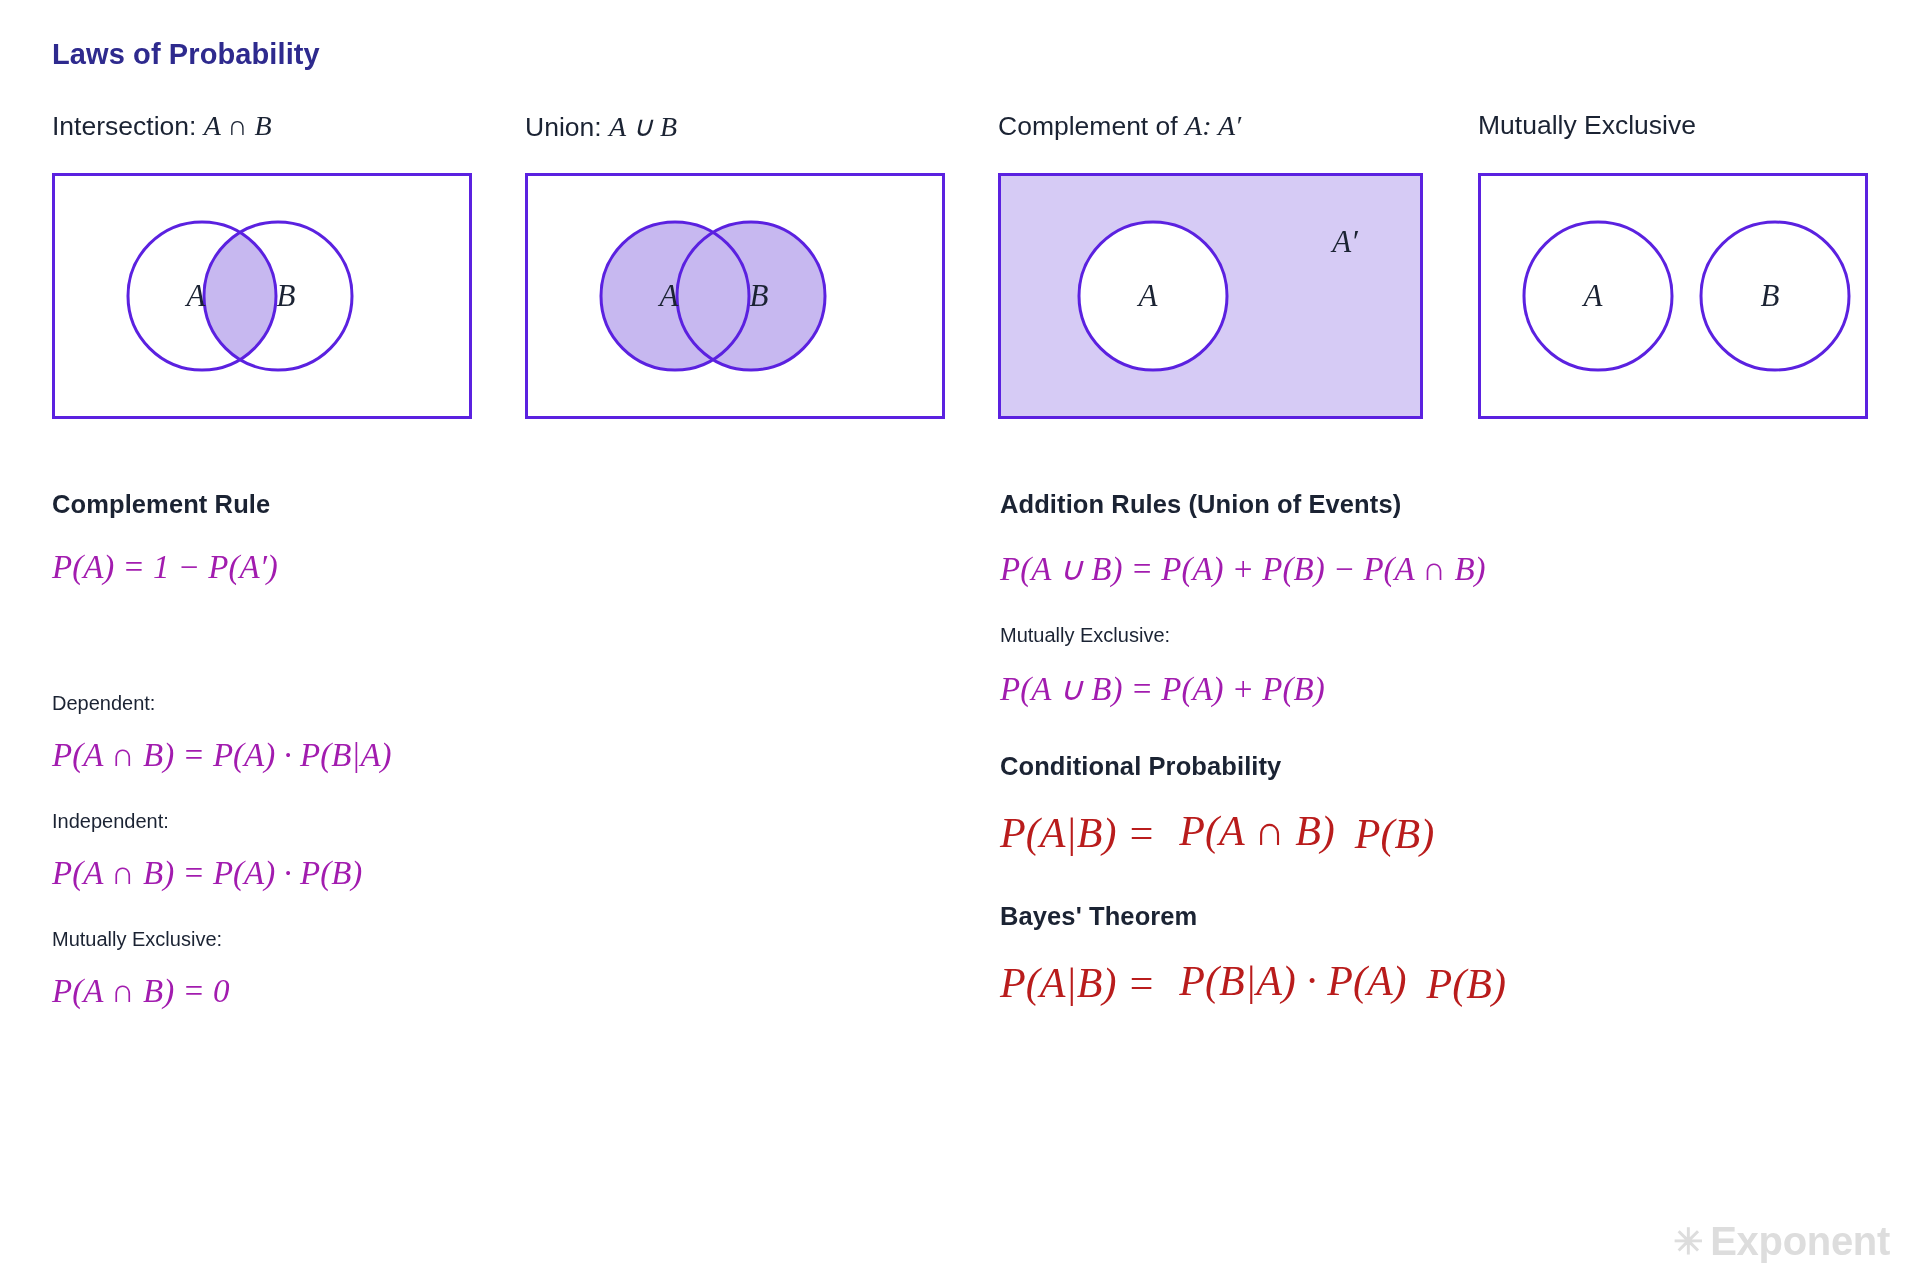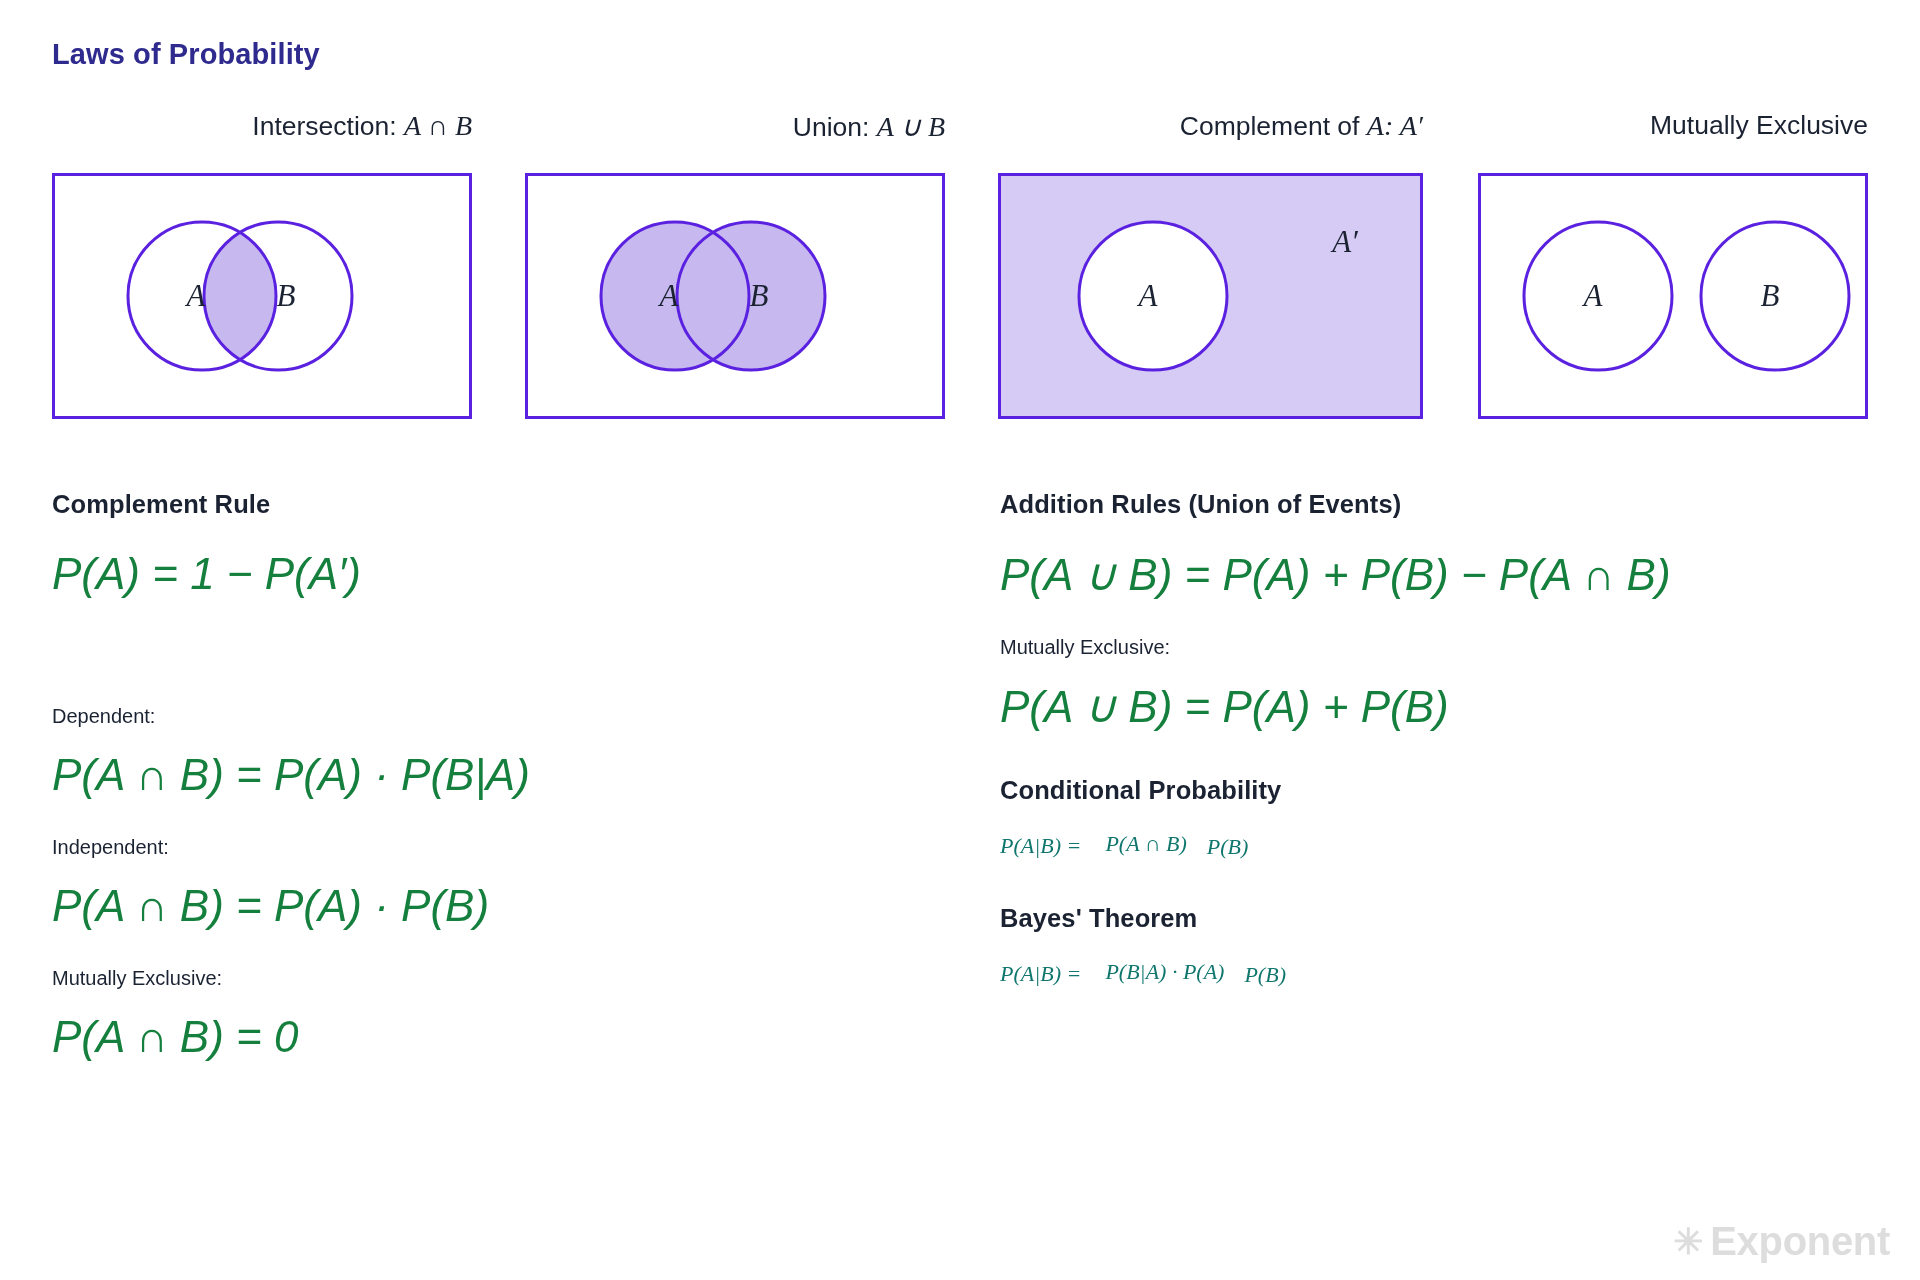--- a/index.html
+++ b/index.html
@@ -37,21 +37,21 @@
   }
   .diagram {
     position: absolute;
     top: 0;
   }
   .diagram-caption {
     position: absolute;
     top: 0;
     left: 0;
     width: 100%;
-    text-align: right;
+    text-align: left;
     font-size: 26.5px;
     font-weight: normal;
     color: #1b2333;
     white-space: nowrap;
   }
   .mathcap {
     font-family: "Liberation Serif", serif;
     font-style: italic;
     font-size: 28px;
   }
@@ -94,35 +94,35 @@
     font-weight: bold;
     color: #1b2333;
     letter-spacing: 0.1px;
   }
   .sub-label {
     font-size: 20px;
     font-weight: normal;
     color: #1b2333;
   }
   .formula {
-    font-family: Liberation Sans, sans-serif;
-    font-style: italic;
-    font-size: 44px;
-    color: #15803d;
+    font-family: Liberation Serif, serif;
+    font-style: italic;
+    font-size: 33px;
+    color: #a21caf;
     white-space: nowrap;
   }
 
   
   .frac-eq {
     display: flex;
     align-items: center;
     font-family: "Liberation Serif", serif;
     font-style: italic;
-    font-size: 22px;
-    color: #0f766e;
+    font-size: 42px;
+    color: #b91c1c;
     white-space: nowrap;
   }
   .frac {
     display: inline-flex;
     flex-direction: row;
     margin-left: 14px;
     vertical-align: middle;
     font-style: italic;
   }
   .frac .top { padding: 0 10px 3px 10px; }

